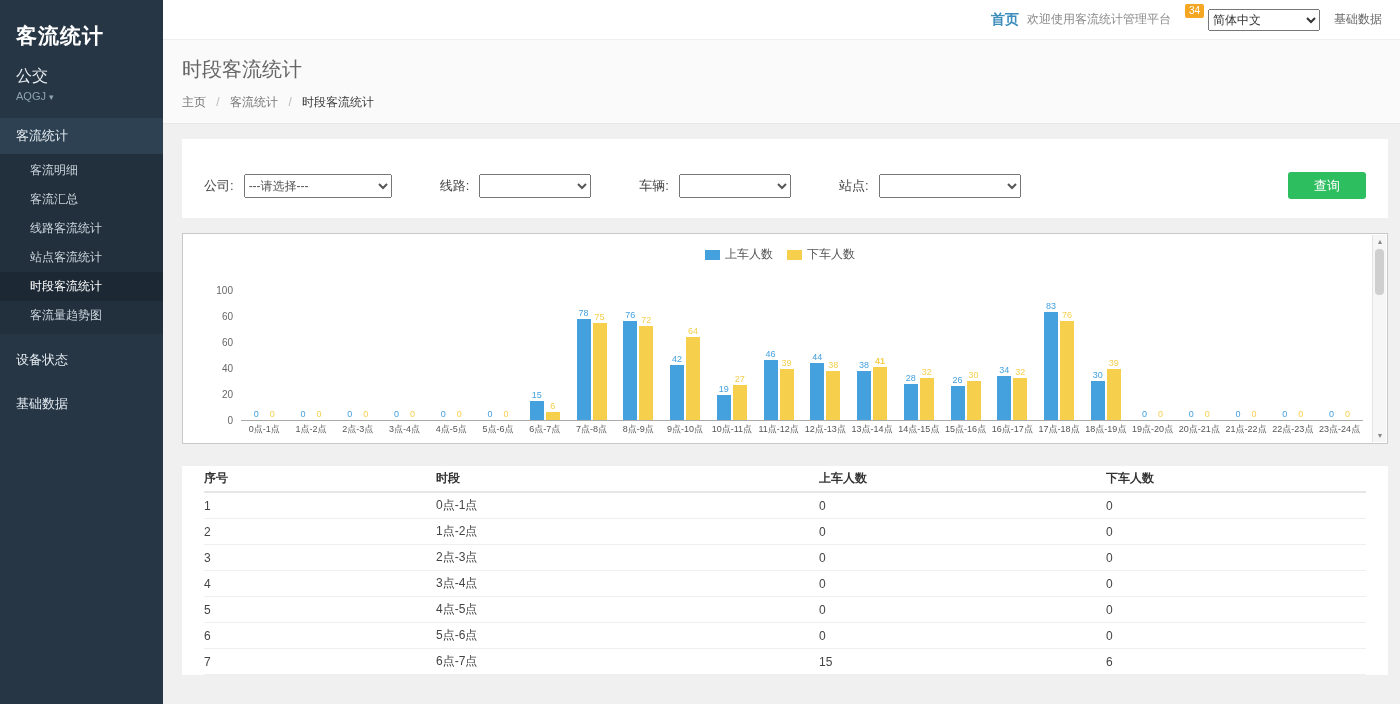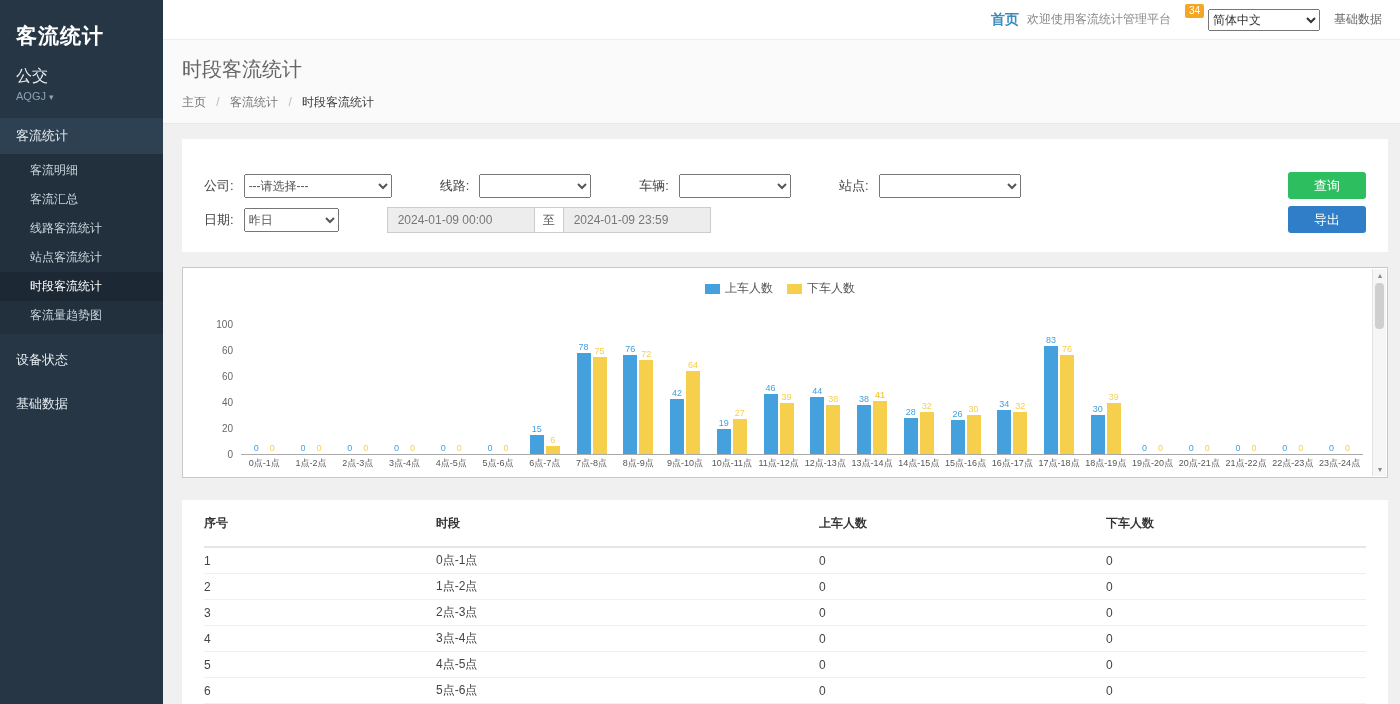--- a/index.html
+++ b/index.html
@@ -87,21 +87,21 @@
   .vscrollbar .arr { position:absolute; left:0; width:14px; text-align:center;
     font-size:7px; color:#888; cursor:pointer; }
   .vscrollbar .arr.up { top:3px; }
   .vscrollbar .arr.down { bottom:3px; }
   .vscrollbar .thumb { position:absolute; top:14px; left:2px; width:9px; height:46px;
     background:#cfcfcf; border-radius:4px; cursor:grab; }
 
   
   .table-card { padding:0 22px; }
   .thead, .trow { display:grid; grid-template-columns:232px 383px 287px 1fr; align-items:center; }
-  .thead { height:48px; border-bottom:2px solid #e6e6e6; font-size:12px; font-weight:bold; color:#333; }
+  .thead { height:27px; border-bottom:2px solid #e6e6e6; font-size:12px; font-weight:bold; color:#333; }
   .trow { height:26px; border-bottom:1px solid #efefef; font-size:12px; color:#444; }
 </style>
 </head>
 <body>
 
 <div class="app">
 
   <aside class="sidebar">
     <div class="brand">客流统计</div>
     <div class="org">公交</div>
@@ -169,34 +169,20 @@
             </select>
           </div>
           <div class="fgroup">
             <label>站点:</label>
             <select class="sel w142">
               <option></option>
             </select>
           </div>
           <button class="btn green">查询</button>
         </div>
-        <div class="filter-row">
-          <div class="fgroup">
-            <label>日期:</label>
-            <select class="sel w95">
-              <option>昨日</option>
-            </select>
-          </div>
-          <div class="date-range">
-            <input class="date-input" readonly="" value="2024-01-09 00:00" style="">
-            <span class="to-box">至</span>
-            <input class="date-input" readonly="" value="2024-01-09 23:59" style="">
-          </div>
-          <button class="btn blue">导出</button>
-        </div>
       </div>
 
       <div class="card chart-card">
         <div class="chart-header">
           <div class="legend">
             <span class="legend-item">
               <span class="swatch" style="background: rgb(69, 161, 222);"></span>
               <span>上车人数</span>
             </span>
             <span class="legend-item">

